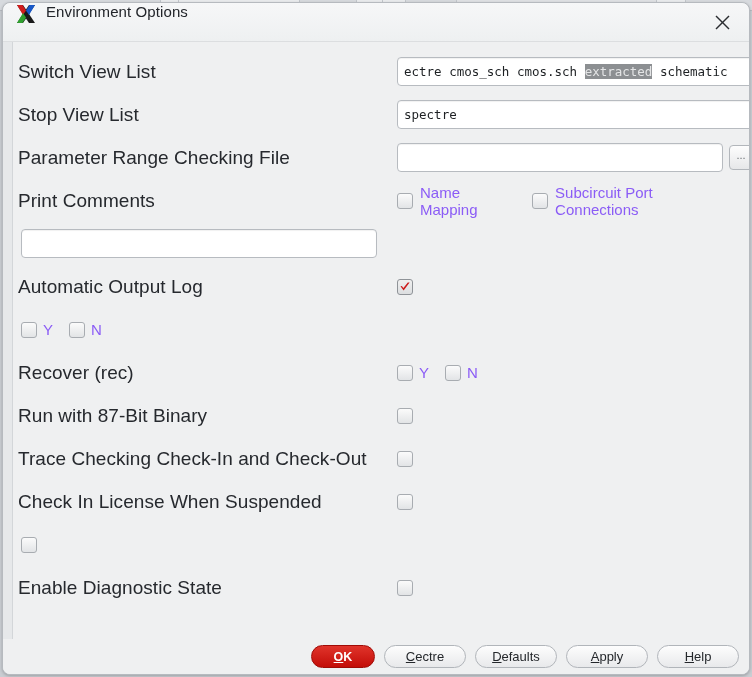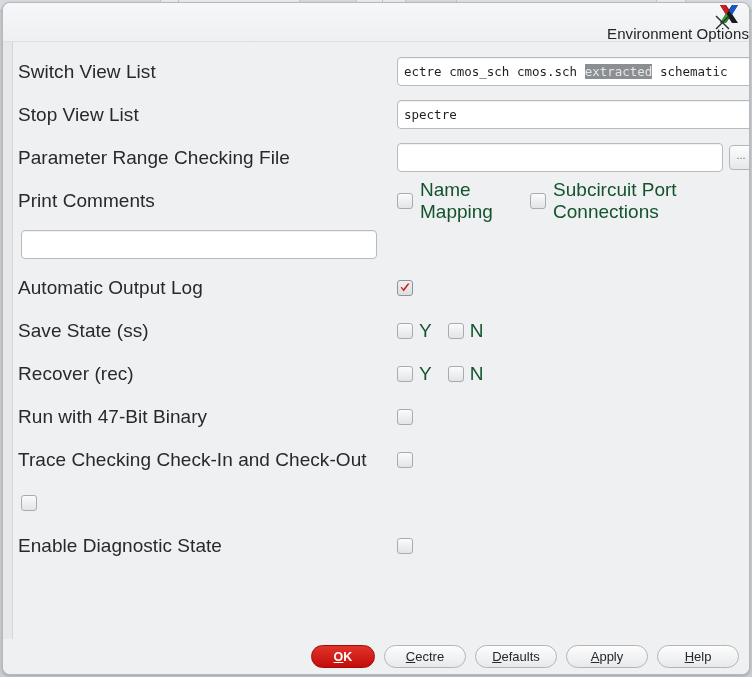--- a/index.html
+++ b/index.html
@@ -40,22 +40,21 @@
 
   
   .titlebar {
     position: relative;
     height: 38px;
     background: linear-gradient(to bottom, #f6f7f8 0%, #eef0f1 100%);
     border-bottom: 1px solid #dcdee0;
     border-top-left-radius: 7px;
     border-top-right-radius: 7px;
     display: flex;
-    align-items: flex-end;
-    flex-direction: column;
+    align-items: flex-start;
   }
   .title-icon {
     width: 22px; height: 22px;
     margin-left: 12px; margin-right: 9px;
     flex: 0 0 auto;
   }
   .title-text {
     font-size: 15px;
     color: #22252a;
     letter-spacing: 0.1px;
@@ -176,22 +175,22 @@
     border-color: #8f9398;
   }
   .cbox .tick {
     display: block;
     width: 12px; height: 12px;
   }
   .cb-group { display: flex; align-items: center; }
   .cb-label {
     margin-left: 7px;
     margin-right: 22px;
-    font-size: 19px;
-    color: #14532d;
+    font-size: 15px;
+    color: #8b5cf6;
   }
   .cb-label.tight { margin-right: 16px; margin-left: 6px; }
 
   
   .footer {
     position: absolute;
     left: 0; right: 0; bottom: 0;
     height: 35px;
     display: flex;
     align-items: center;
@@ -315,21 +314,20 @@
         <div class="row-field">
           <span class="cbox checked">
             <svg class="tick" viewBox="0 0 12 12">
               <path d="M1.5 5.2 L4.6 9.4 L10.6 1.6 L8.8 1.6 L4.4 7.0 L2.8 5.0 Z" fill="#cc1b1b"></path>
             </svg>
           </span>
         </div>
       </div>
 
       <div class="row">
-        <div class="row-label">Save State (ss)</div>
         <div class="row-field">
           <span class="cb-group">
             <span class="cbox"></span>
             <span class="cb-label tight">Y</span>
           </span>
           <span class="cb-group">
             <span class="cbox"></span>
             <span class="cb-label tight">N</span>
           </span>
         </div>
@@ -343,33 +341,39 @@
             <span class="cb-label tight">Y</span>
           </span>
           <span class="cb-group">
             <span class="cbox"></span>
             <span class="cb-label tight">N</span>
           </span>
         </div>
       </div>
 
       <div class="row">
-        <div class="row-label">Run with 47-Bit Binary</div>
+        <div class="row-label">Run with 87-Bit Binary</div>
         <div class="row-field">
           <span class="cbox"></span>
         </div>
       </div>
 
       <div class="row">
         <div class="row-label">Trace Checking Check-In and Check-Out</div>
         <div class="row-field">
           <span class="cbox"></span>
         </div>
       </div>
 
+      <div class="row">
+        <div class="row-label">Check In License When Suspended</div>
+        <div class="row-field">
+          <span class="cbox"></span>
+        </div>
+      </div>
 
 
       <div class="row">
         <div class="row-field">
           <span class="cbox"></span>
         </div>
       </div>
 
       <div class="row">
         <div class="row-label">Enable Diagnostic State</div>

